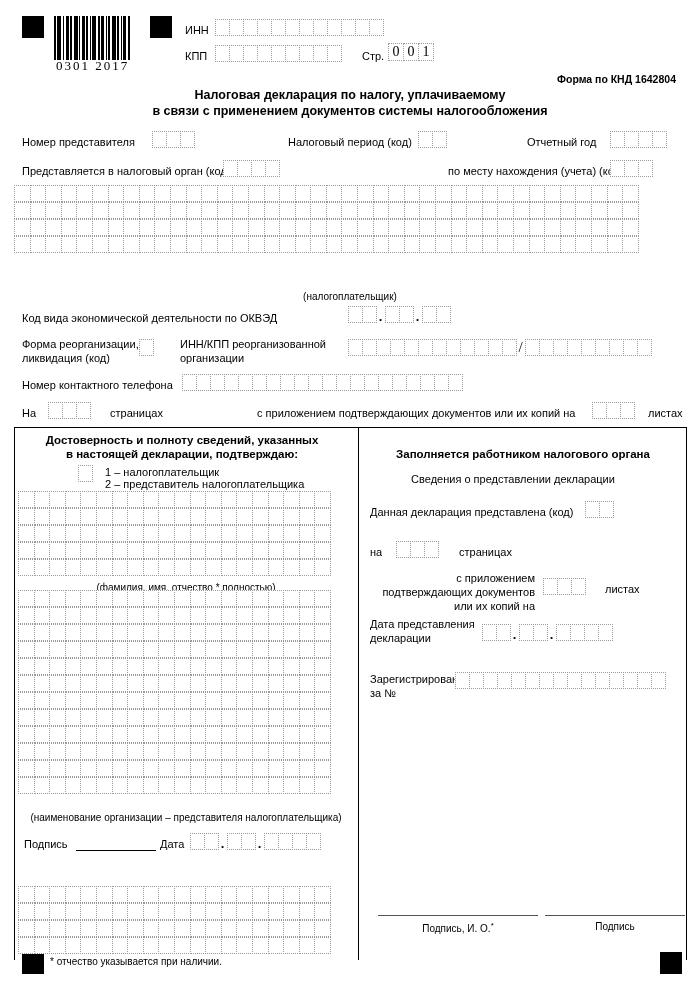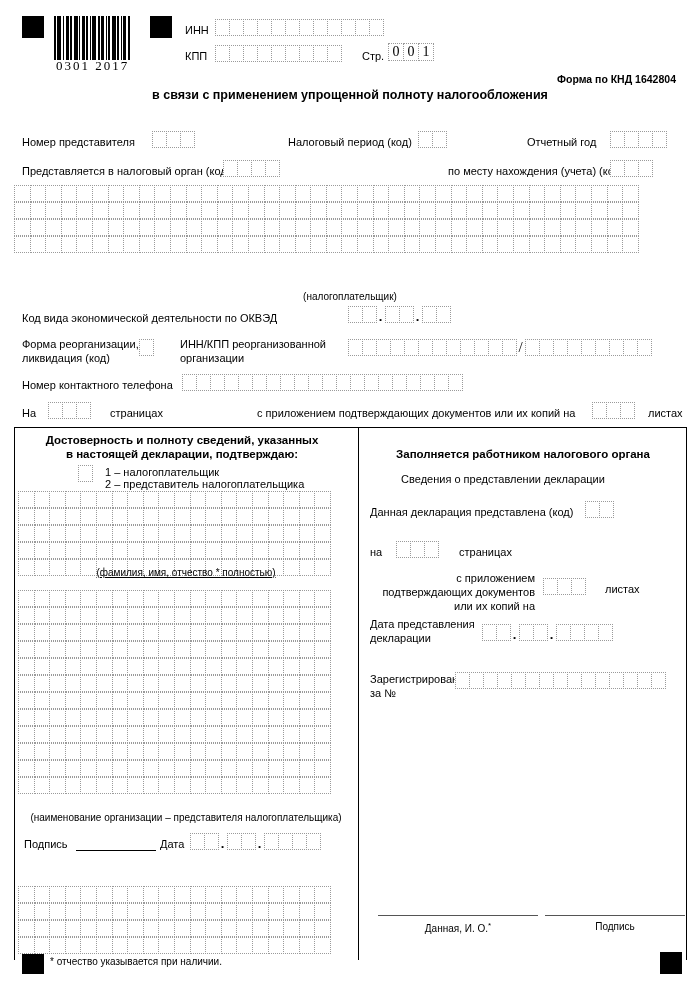--- a/index.html
+++ b/index.html
@@ -160,21 +160,22 @@
   <div class="abs lbl" style="left:362px;top:50px;">Стр.</div>
   <div class="abs cells" style="left:388px;top:43px;" id="page-cells">
       <div class="cell big">0</div>
       <div class="cell big">0</div>
       <div class="cell big">1</div>
     </div>
 
   <div class="abs kndform" style="left:557px;top:73px;">Форма по КНД 1642804</div>
 
   <div class="abs title" style="left:100px;top:87px;width:500px;">
-    <div>в связи с применением упрощенной полноту налогообложения</div>
+    <div>Налоговая декларация по налогу, уплачиваемому</div>
+    <div>в связи с применением документов системы налогообложения</div>
   </div>
 
   <div class="abs lbl" style="left:22px;top:136px;">Номер представителя</div>
   <div class="abs cells" style="left:152px;top:131px;" id="corr-cells">
       <div class="cell"></div>
       <div class="cell"></div>
       <div class="cell"></div>
     </div>
 
   <div class="abs lbl" style="left:288px;top:136px;">Налоговый период (код)</div>
@@ -587,21 +588,21 @@
         <div class="cell" style="width: 16.6px;"></div>
         <div class="cell" style="width: 16.6px;"></div>
         <div class="cell" style="width: 16.6px;"></div>
         <div class="cell" style="width: 16.6px;"></div>
         <div class="cell" style="width: 16.6px;"></div>
         <div class="cell" style="width: 16.6px;"></div>
         <div class="cell" style="width: 16.6px;"></div>
         <div class="cell" style="width: 16.6px;"></div>
       </div>
     </div>
-  <div class="abs caption" style="left:14px;top:567px;width:344px;text-decoration:underline;">(фамилия, имя, отчество * полностью)</div>
+  <div class="abs caption" style="left:14px;top:582px;width:344px;">(фамилия, имя, отчество * полностью)</div>
 
   <div class="abs" style="left:18px;top:590px;" id="org-rows">
       <div class="fullrow">
         <div class="cell" style="width: 16.6px;"></div>
         <div class="cell" style="width: 16.6px;"></div>
         <div class="cell" style="width: 16.6px;"></div>
         <div class="cell" style="width: 16.6px;"></div>
         <div class="cell" style="width: 16.6px;"></div>
         <div class="cell" style="width: 16.6px;"></div>
         <div class="cell" style="width: 16.6px;"></div>
@@ -967,21 +968,21 @@
         <div class="cell" style="width: 16.6px;"></div>
         <div class="cell" style="width: 16.6px;"></div>
         <div class="cell" style="width: 16.6px;"></div>
         <div class="cell" style="width: 16.6px;"></div>
       </div>
     </div>
 
   <div class="abs footnote" style="left:50px;top:956px;">* отчество указывается  при наличии.</div>
 
   <div class="abs title" style="left:362px;top:446px;width:322px;font-size:11.5px;">Заполняется работником налогового органа</div>
-  <div class="abs caption" style="left:342px;top:473px;width:322px;font-size:11px;">Сведения о представлении декларации</div>
+  <div class="abs caption" style="left:352px;top:473px;width:322px;font-size:11px;">Сведения о представлении декларации</div>
 
   <div class="abs lbl" style="left:370px;top:506px;">Данная декларация представлена (код)</div>
   <div class="abs cells" style="left:585px;top:501px;" id="rcode-cells">
       <div class="cell"></div>
       <div class="cell"></div>
     </div>
 
   <div class="abs lbl" style="left:370px;top:546px;">на</div>
   <div class="abs cells" style="left:396px;top:541px;" id="rpages-cells">
       <div class="cell"></div>
@@ -1036,19 +1037,19 @@
       <div class="cell"></div>
       <div class="cell"></div>
       <div class="cell"></div>
       <div class="cell"></div>
       <div class="cell"></div>
       <div class="cell"></div>
     </div>
 
   <div class="namerule" style="left:378px;top:915px;width:160px;"></div>
   <div class="abs caption" style="left:378px;top:921px;width:160px;">
-    <span>Данная, И. О.</span><span class="sup">*</span>
+    <span>Подпись, И. О.</span><span class="sup">*</span>
   </div>
 
   <div class="namerule" style="left:545px;top:915px;width:140px;"></div>
   <div class="abs caption" style="left:545px;top:921px;width:140px;">Подпись</div>
 
 </div>
 
 </body></html>

